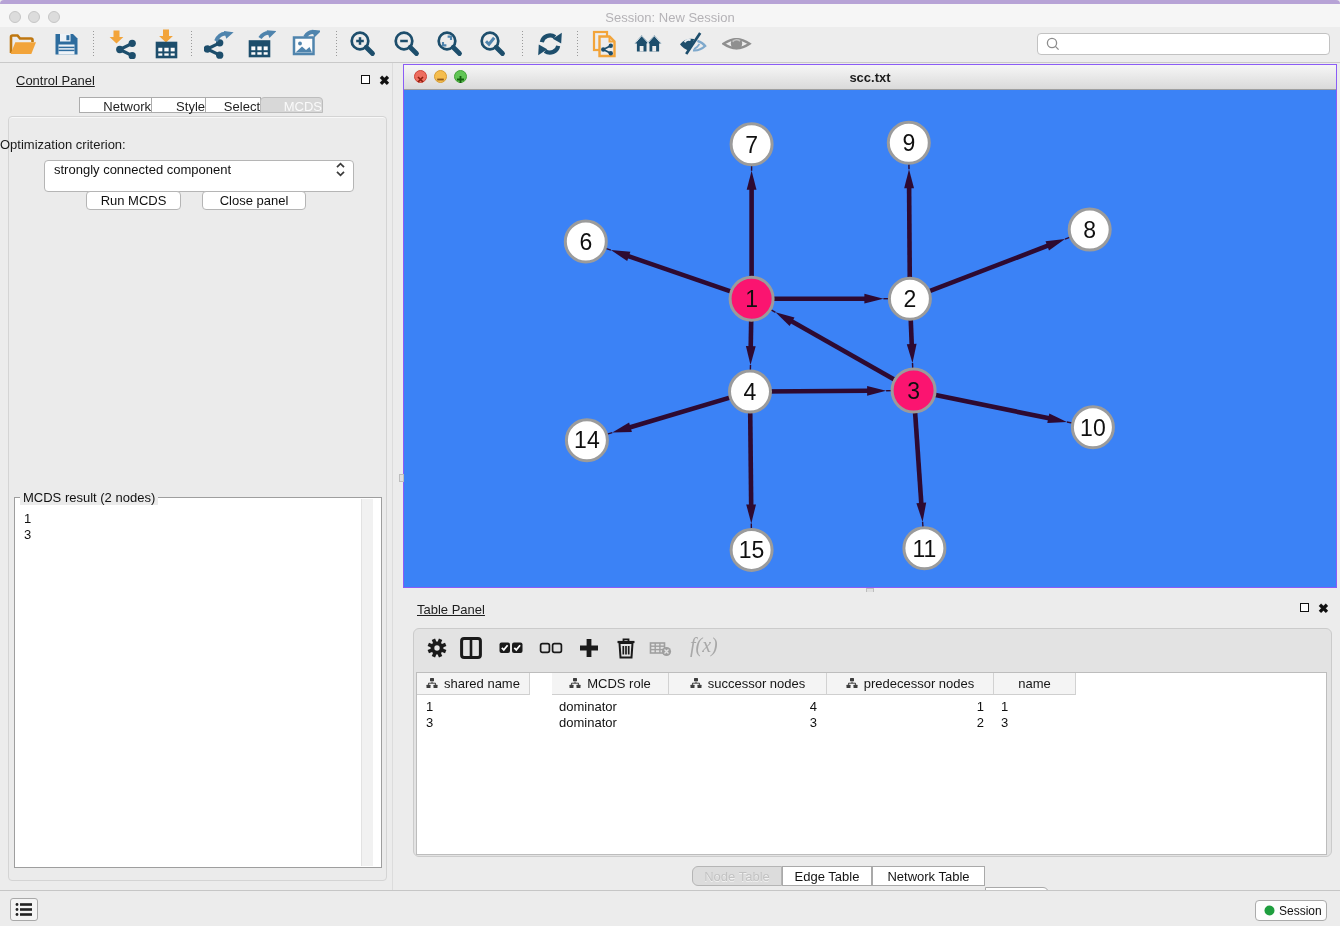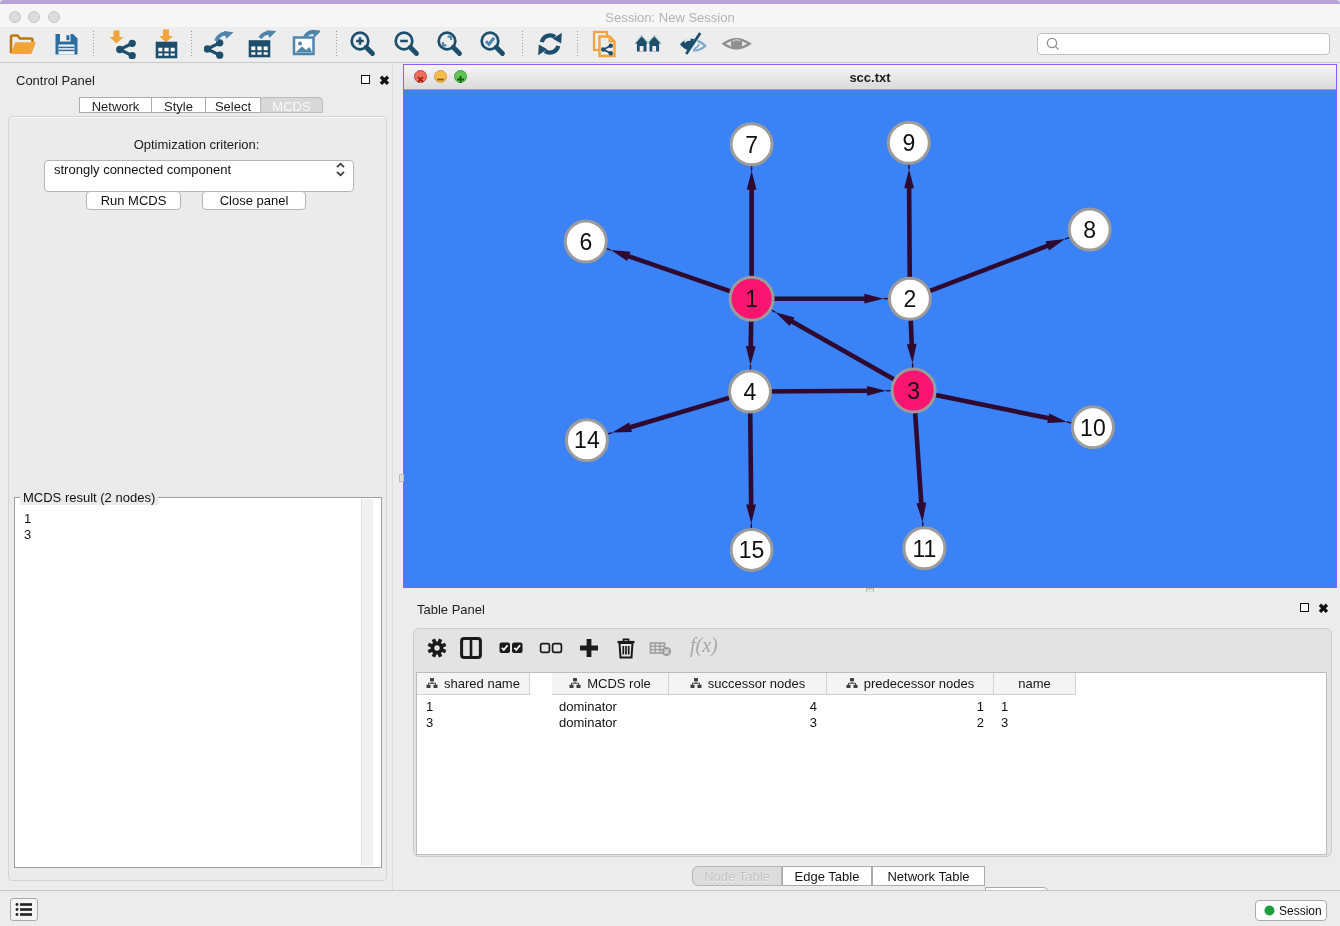--- a/index.html
+++ b/index.html
@@ -10,26 +10,26 @@
   #titlebar{left:0;top:4px;width:1340px;height:23px;background:#f6f6f6;}
   .tl{width:12px;height:12px;border-radius:50%;background:#dcdcdc;border:1px solid #c6c6c6;box-sizing:border-box;top:7px;}
   #wintitle{left:0;top:6px;width:1340px;text-align:center;font-size:13px;color:#b4b2b6;}
   
   #toolbar{left:0;top:27px;width:1340px;height:35px;background:#ededed;border-bottom:1px solid #c9c9c9;}
   .tbi{position:absolute;top:2px;}
   .tsep{position:absolute;top:4px;width:1px;height:26px;background-image:linear-gradient(#9a9a9a 33%, rgba(0,0,0,0) 0%);background-size:1px 3px;}
   #search{left:1037px;top:6px;width:291px;height:20px;background:#fff;border:1px solid #c2c2c2;border-radius:4px;}
   
   #cpanel{left:0;top:63px;width:392px;height:827px;background:#ececec;border-right:1px solid #dcdcdc;}
-  .phead{font-size:13px;color:#1e1e1e;}
+  .phead{font-size:13px;color:#1e1e1e;text-decoration:underline;}
   .float-ic{width:9px;height:9px;border:1.6px solid #111;box-sizing:border-box;background:#fff;}
   .close-ic{font-size:13px;color:#111;font-weight:bold;line-height:9px;}
-  .tab{position:absolute;top:34px;height:16px;background:#fff;border:1px solid #acacac;box-sizing:border-box;text-align:center;font-size:13px;color:#1e1e1e;line-height:18px;}
+  .tab{position:absolute;top:34px;height:16px;background:#fff;border:1px solid #acacac;box-sizing:border-box;text-align:right;font-size:13px;color:#1e1e1e;line-height:18px;}
   #cp-content{left:8px;top:53px;width:377px;height:763px;background:#ebebeb;border:1px solid #d4d4d4;border-radius:4px;box-shadow:inset 0 1px 0 #f8f8f8;}
-  #optlabel{left:0;top:74px;width:393px;text-align:center;font-size:13px;color:#1a1a1a;}
+  #optlabel{left:0;top:74px;width:393px;font-size:13px;color:#1a1a1a;}
   #combo{left:44px;top:97px;width:310px;height:32px;background:#fff;border:1px solid #b5b5b5;border-radius:4px;box-sizing:border-box;font-size:13px;color:#111;line-height:17px;padding-left:9px;}
   .btn{position:absolute;top:128px;height:19px;background:#fff;border:1px solid #b5b5b5;border-radius:4px;box-sizing:border-box;text-align:center;font-size:13px;color:#111;line-height:17px;}
   #fieldset{left:14px;top:434px;width:368px;height:371px;background:#fff;border:1px solid #9e9e9e;box-sizing:border-box;}
   #fslegend{left:20px;top:427px;background:#ebebeb;font-size:13px;color:#111;padding:0 3px;}
   #fsscroll{left:361px;top:436px;width:11px;height:367px;background:#f1f1f1;border-left:1px solid #e2e2e2;}
   .fstext{font-size:13px;color:#111;line-height:16px;}
   
   #netwin{left:403px;top:64px;width:934px;height:524px;background:#3b82f6;border:1px solid #8b5cf6;box-sizing:border-box;}
   #nettitle{left:0;top:0;width:932px;height:24px;background:linear-gradient(#f6f6f6,#dadada);border-bottom:1px solid #9f9f9f;}
   .mac{width:13px;height:13px;border-radius:50%;top:5px;box-sizing:border-box;}

